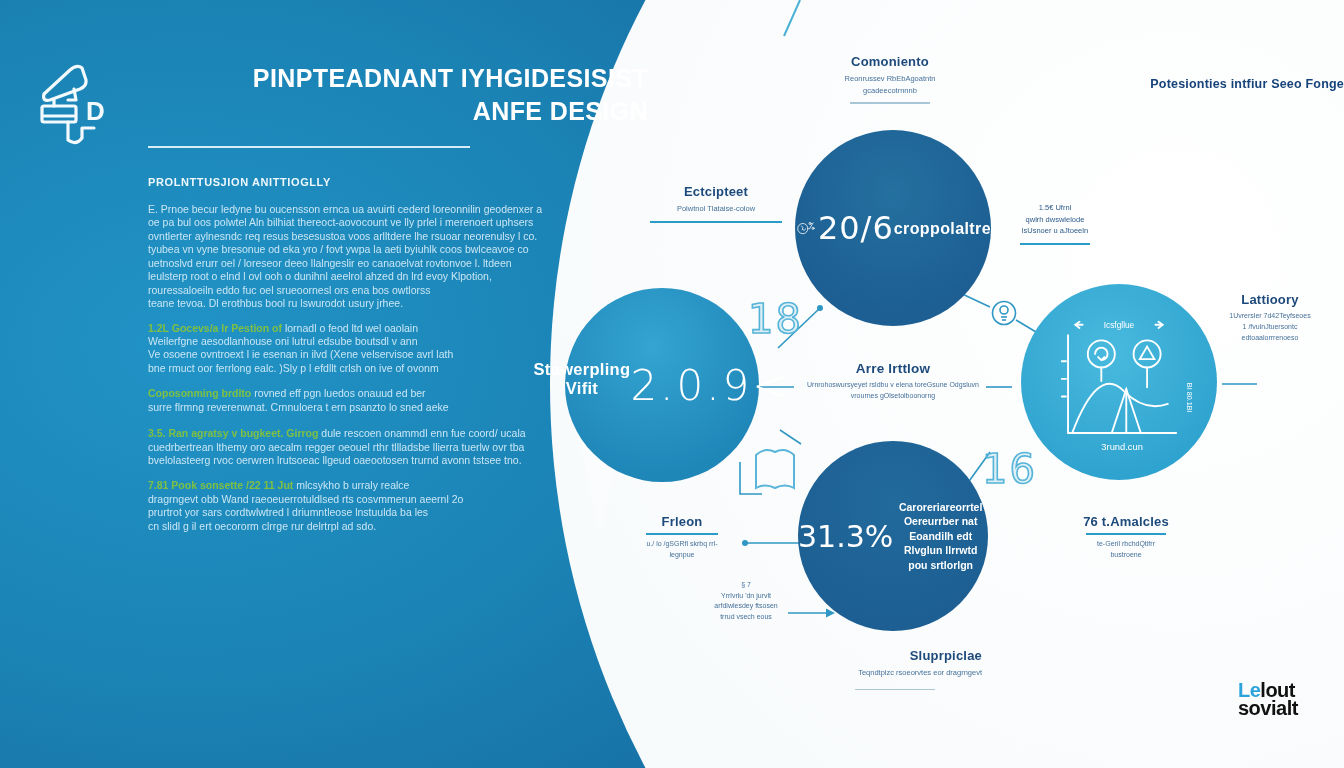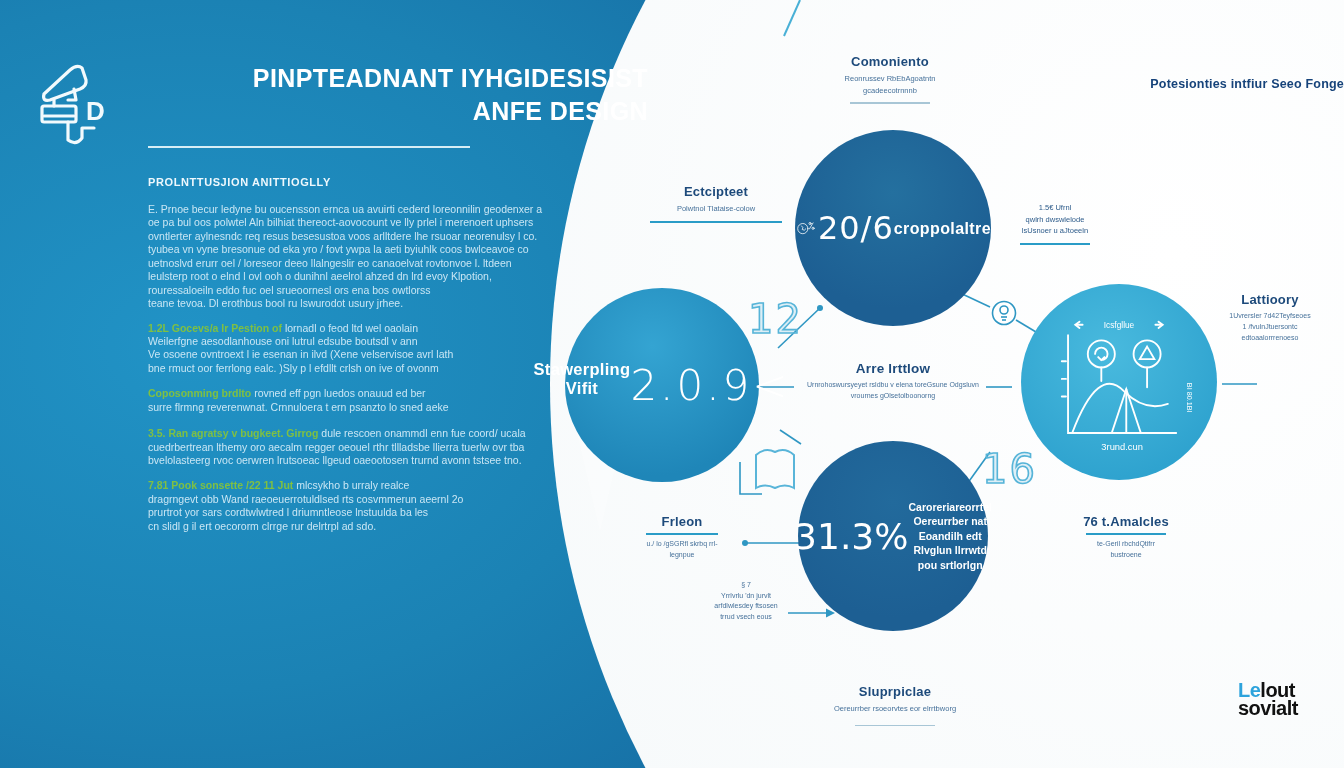--- a/index.html
+++ b/index.html
@@ -32,21 +32,21 @@
   .circle-mid{left:565px;top:288px;width:194px;height:194px;
     background:radial-gradient(circle at 45% 30%, #34a4d2 0%, #1f86b8 75%);}
   .circle-right{left:1021px;top:284px;width:196px;height:196px;
     background:radial-gradient(circle at 45% 35%, #49bade 0%, #2fa3cf 75%);}
   .circle-bottom{left:798px;top:441px;width:190px;height:190px;
     background:radial-gradient(circle at 50% 32%, #226a9c 0%, #1d5f93 72%);}
   .stat-value-lg{font-family:"DejaVu Sans",sans-serif;font-size:32px;font-weight:400;letter-spacing:1px;}
   .stat-label{font-size:16px;font-weight:bold;letter-spacing:.4px;margin-top:2px;}
   .mid-title{font-size:16.5px;font-weight:bold;letter-spacing:.3px;margin-bottom:12px;}
   .mid-value{font-family:"DejaVu Sans",sans-serif;font-size:42px;font-weight:300;letter-spacing:3px;}
-  .bot-value{font-family:"DejaVu Sans",sans-serif;font-size:36px;font-weight:500;margin-bottom:0;}
+  .bot-value{font-family:"DejaVu Sans",sans-serif;font-size:30px;font-weight:500;margin-bottom:0;}
   .bot-caption{font-size:10.5px;font-weight:bold;line-height:1.38;white-space:pre-line;width:160px;}
   .deco-num{font-family:"DejaVu Sans",sans-serif;font-size:40px;font-weight:400;
     color:rgba(86,180,216,0.18);-webkit-text-stroke:1.6px #56b4d8;letter-spacing:2px;}
   .heading-tr{left:1100px;top:62px;width:244px;text-align:right;color:#16437a;
     font-size:12.5px;font-weight:bold;letter-spacing:.2px;margin-top:15px;}
   .note97{font-size:7px;color:#46719a;line-height:1.5;text-align:center;white-space:pre-line;}
   .footer-logo{left:1238px;top:682px;width:100px;font-size:20px;font-weight:800;line-height:.88;
     letter-spacing:-.5px;color:#111;}
   .logo-blue{color:#2da3dc;}
   svg{display:block;}
@@ -142,21 +142,21 @@
     <div class="u" style="width:132px;"></div>
   </div>
 
   <div class="abs callout" style="left:998px;top:202px;width:114px;">
     <div class="s" style="font-weight:normal;color:#2d5b8a;margin-top:0;">1.5€ Ufrnl
 qwlrh dwswlelode
 lsUsnoer u aJtoeeln</div>
     <div class="u" style="width:70px;"></div>
   </div>
 
-  <div class="abs deco-num" style="left:748px;top:296px;">12</div>
+  <div class="abs deco-num" style="left:748px;top:296px;">18</div>
   <div class="abs deco-num" style="left:982px;top:446px;">16</div>
 
   <div class="abs callout" style="left:798px;top:361px;width:190px;">
     <div class="t" style="font-size:13.5px;">Arre lrttlow</div>
     <div class="s" style="font-size:7px;">Urnrohoswursyeyet rsldbu v elena toreGsune Odgsluvn
 vrournes gOlsetolboonorng</div>
   </div>
 
   <div class="abs callout" style="left:1208px;top:292px;width:124px;">
     <div class="t">Lattioory</div>
@@ -177,23 +177,23 @@
     <div class="u" style="width:80px;margin-top:4px;"></div>
     <div class="s" style="font-size:7px;">te-Geril rbchdQtifrr
 bustroene</div>
   </div>
 
   <div class="abs note97" style="left:700px;top:580px;width:92px;">§ 7
 Yrrlvrlu 'dn jurvlt
 arfdlwlesdey ftsosen
 trrud vsech eous</div>
 
-  <div class="abs callout" style="left:808px;top:684px;width:174px;">
+  <div class="abs callout" style="left:808px;top:648px;width:174px;text-align:right;">
     <div class="t">Sluprpiclae</div>
-    <div class="s">Oereurrber rsoeorvtes eor elrrtbworg</div>
+    <div class="s">Teqndtplzc rsoeorvtes eor dragrngevt</div>
     <div class="u-gray" style="width:80px;margin-top:10px;"></div>
   </div>
 
   <div class="circle circle-top">
     <svg width="76" height="50" viewBox="0 0 76 50" fill="none" stroke="#ffffff" stroke-width="2.6" stroke-linecap="round">
       <circle cx="26" cy="27" r="17"></circle>
       <path d="M22 18 Q30 24 24 30 Q32 36 36 28"></path>
       <line x1="60" y1="8" x2="48" y2="28"></line>
       <circle cx="50" cy="10" r="3.6"></circle>
       <circle cx="60" cy="26" r="3.6"></circle>

